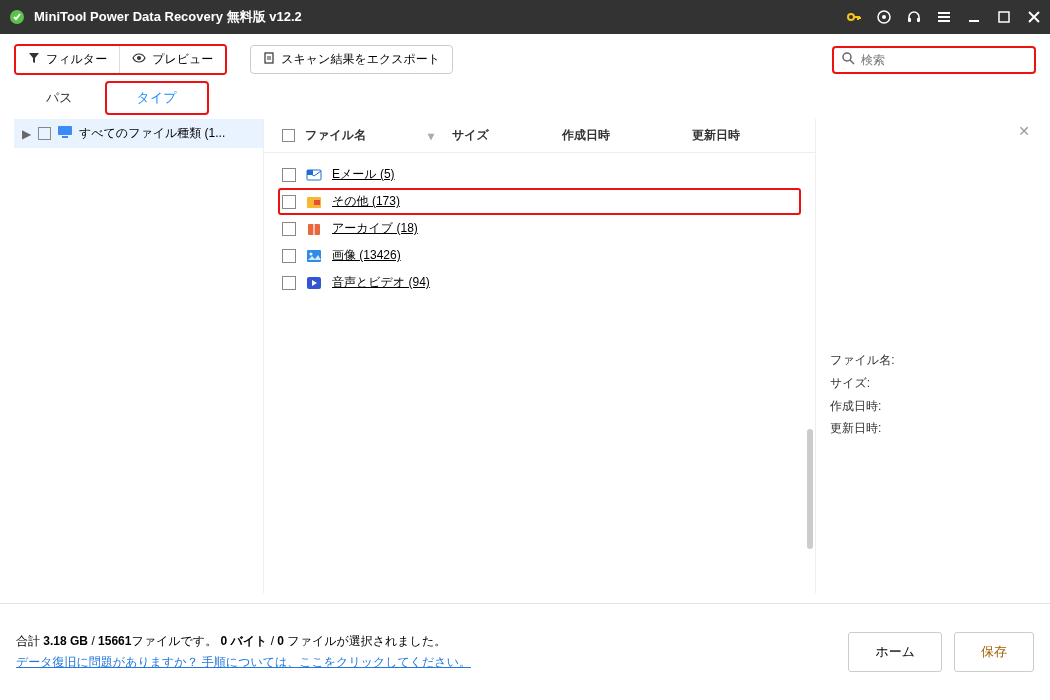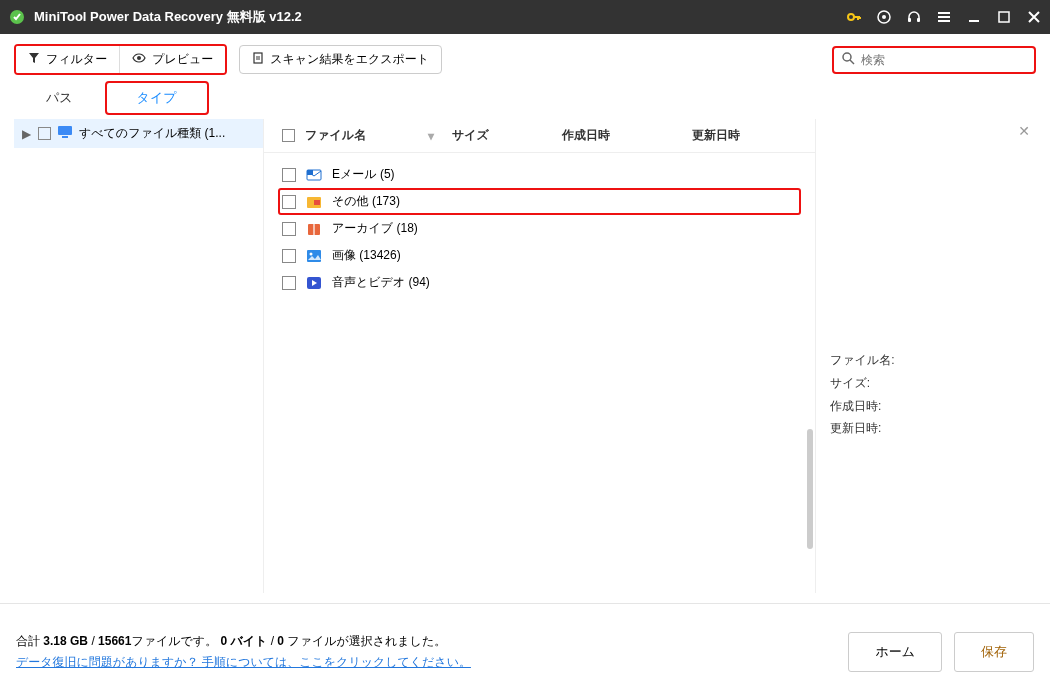--- a/index.html
+++ b/index.html
@@ -7,21 +7,21 @@
 
 
 .titlebar { background: #333; color: #fff; height: 34px; display: flex; align-items: center; padding: 0 8px; }
 .titlebar .logo { width: 18px; height: 18px; margin-right: 8px; display: flex; align-items: center; justify-content: center; }
 .titlebar .title { font-size: 13px; font-weight: 600; flex: 1; }
 .titlebar .ticons { display: flex; gap: 14px; align-items: center; }
 .titlebar .ticon { width: 16px; height: 16px; display: flex; align-items: center; justify-content: center; cursor: pointer; }
 .titlebar svg { display: block; }
 
 
-.toolbar { display: flex; align-items: center; padding: 10px 14px 6px 14px; gap: 12px; }
+.toolbar { display: flex; align-items: center; padding: 10px 14px 6px 14px; gap: 23px; }
 .bgrp { display: flex; border: 2px solid #e11; border-radius: 4px; overflow: hidden; }
 .btn { background: #fff; border: 1px solid #ccc; border-radius: 4px; padding: 5px 12px; font-size: 12px; display: flex; align-items: center; gap: 6px; cursor: pointer; }
 .bgrp .btn { border: none; border-radius: 0; }
 .bgrp .btn + .btn { border-left: 1px solid #ddd; }
 .toolbar .search { margin-left: auto; border: 2px solid #e11; border-radius: 4px; width: 204px; display: flex; align-items: center; padding: 4px 8px; gap: 6px; }
 .toolbar .search input { border: none; outline: none; font-size: 12px; flex: 1; }
 
 
 .tabs { display: flex; padding: 0 14px; gap: 0; }
 .tab { padding: 6px 30px; font-size: 13px; cursor: pointer; color: #333; border: 2px solid transparent; }
@@ -35,21 +35,21 @@
 
 .center { flex: 1; display: flex; flex-direction: column; border-right: 1px solid #eee; }
 .colhdr { display: flex; align-items: center; padding: 8px 18px; border-bottom: 1px solid #eee; font-size: 12px; font-weight: 600; color: #333; }
 .colhdr .c-name { flex: 0 0 170px; display: flex; align-items: center; gap: 10px; }
 .colhdr .c-size { flex: 0 0 110px; }
 .colhdr .c-created { flex: 0 0 130px; }
 .colhdr .c-modified { flex: 1; }
 .sortarrow { color: #aaa; margin-left: auto; margin-right: 18px; }
 
 .rows { padding: 8px 14px; }
-.row { display: flex; align-items: center; gap: 10px; padding: 5px 4px; font-size: 12px; cursor: pointer; }
+.row { display: flex; align-items: center; gap: 10px; padding: 5px 4px; font-size: 12px; cursor: pointer; text-decoration: underline; }
 .row .cb { width: 14px; height: 14px; border: 1px solid #888; background: #fff; flex-shrink: 0; }
 .row .ficon { width: 16px; height: 16px; flex-shrink: 0; display: flex; align-items: center; justify-content: center; }
 .row.hl { border: 2px solid #e11; border-radius: 3px; padding: 3px 2px; }
 
 .rightpane { width: 220px; padding: 10px 14px; position: relative; }
 .rightpane .close { position: absolute; top: 4px; right: 6px; color: #999; cursor: pointer; font-size: 14px; }
 .meta { margin-top: 220px; font-size: 12px; color: #333; line-height: 1.9; }
 
 
 .footer { border-top: 1px solid #e5e5e5; padding: 28px 16px; display: flex; align-items: center; }

